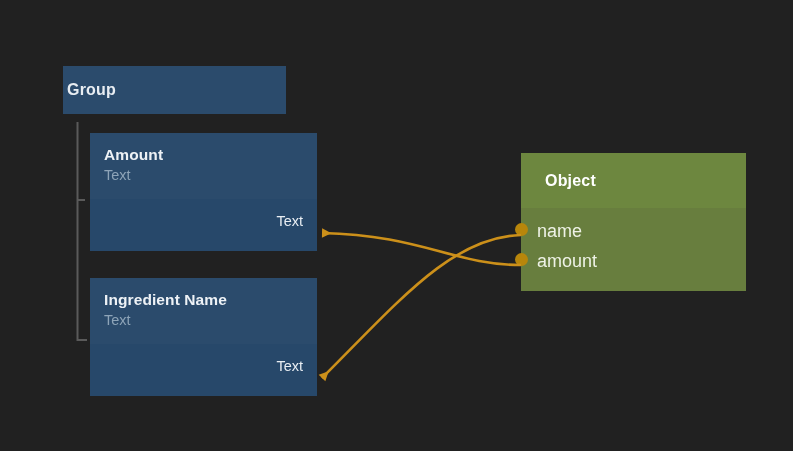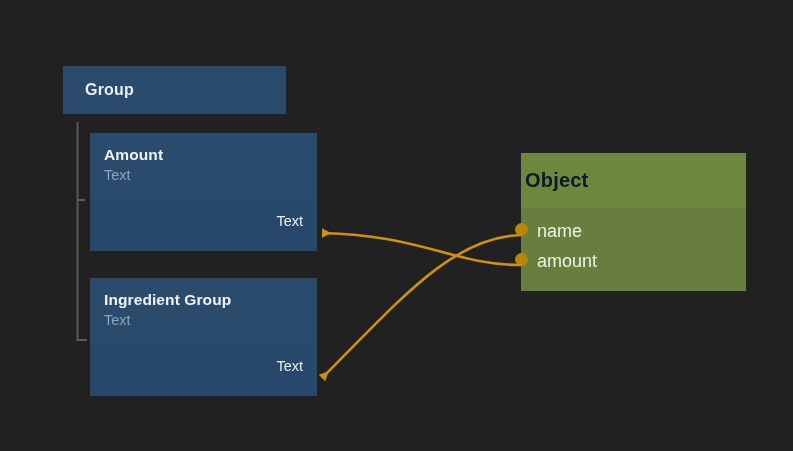--- a/index.html
+++ b/index.html
@@ -35,21 +35,21 @@
     height: 48px;
     background: #2b4b6c;
     display: flex;
     align-items: center;
     z-index: 2;
   }
   .group-header-title {
     color: #e8edf2;
     font-size: 16px;
     font-weight: 700;
-    padding-left: 22px;
+    padding-left: 4px;
     letter-spacing: .2px;
   }
   .group-bracket {
     position: absolute;
     left: 76px;
     top: 122px;
     width: 12px;
     height: 220px;
     z-index: 1;
   }
@@ -101,24 +101,24 @@
     width: 225px;
     z-index: 3;
   }
   #node-object .ng-head {
     background: #6d873f;
     height: 55px;
     display: flex;
     align-items: center;
   }
   #node-object .ng-title {
-    color: #0f172a;
-    font-size: 20px;
+    color: #ffffff;
+    font-size: 16px;
     font-weight: 700;
-    padding-left: 4px;
+    padding-left: 24px;
     letter-spacing: .2px;
   }
   #node-object .ng-body {
     background: #687e3e;
     height: 83px;
     position: relative;
   }
   #node-object .ng-row {
     position: absolute;
     left: 16px;
@@ -172,21 +172,21 @@
       <span class="nb-title">Amount</span>
       <span class="nb-sub">Text</span>
     </div>
     <div class="nb-body">
       <span class="nb-port-row">Text</span>
     </div>
   </div>
 
   <div class="node-blue" id="node-ingredient">
     <div class="nb-head">
-      <span class="nb-title">Ingredient Group</span>
+      <span class="nb-title">Ingredient Name</span>
       <span class="nb-sub">Text</span>
     </div>
     <div class="nb-body">
       <span class="nb-port-row">Text</span>
     </div>
   </div>
 
   <div id="node-object">
     <div class="ng-head">
       <span class="ng-title">Object</span>

